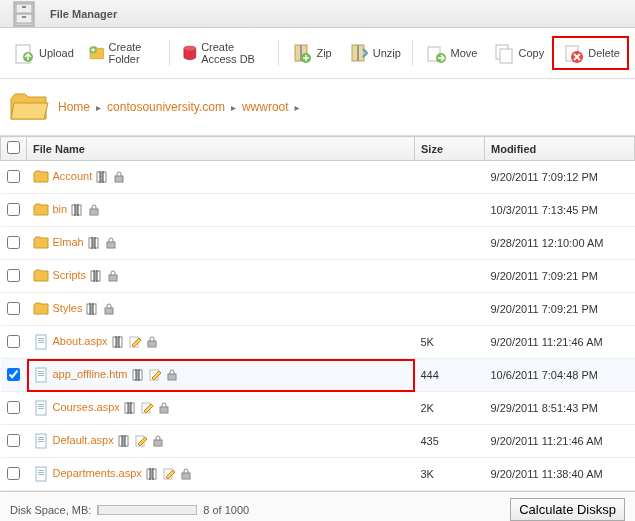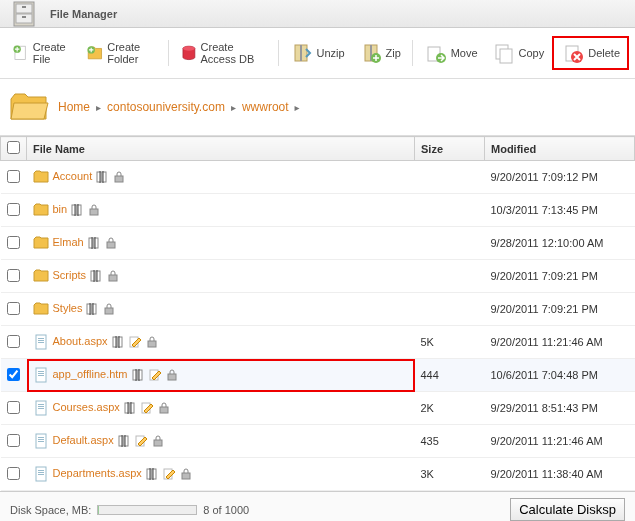--- a/index.html
+++ b/index.html
@@ -47,26 +47,26 @@
         <rect x="12" y="16" width="4" height="2" fill="#888"></rect>
       </svg>
   </span>
   <span class="header-title">File Manager</span>
 </div>
 
 <div class="toolbar">
   <div class="tbtn">
     <span class="tbtn-icon">
         <svg viewBox="0 0 24 24">
-          <rect x="4" y="3" width="14" height="18" fill="#fff" stroke="#bbb"></rect>
-          <circle cx="7" cy="7" r="5" fill="#7b5"></circle>
-          <path d="M7 4v6M4 7h6" stroke="#fff" stroke-width="1.5"></path>
-        </svg>
-      </span>
-    <span>Create File</span>
+          <rect x="4" y="4" width="14" height="18" fill="#fff" stroke="#bbb"></rect>
+          <circle cx="16" cy="16" r="5" fill="#7b5"></circle>
+          <path d="M16 13v6M13 16l3-3 3 3" stroke="#fff" fill="none" stroke-width="1.5"></path>
+        </svg>
+      </span>
+    <span>Upload</span>
   </div>
   <div class="tbtn">
     <span class="tbtn-icon">
         <svg viewBox="0 0 24 24">
           <path d="M3 7l3-3h5l2 2h8v14H3z" fill="#f3c14b" stroke="#c99a2e"></path>
           <circle cx="7" cy="8" r="5" fill="#7b5"></circle>
           <path d="M7 5v6M4 8h6" stroke="#fff" stroke-width="1.5"></path>
         </svg>
       </span>
     <span>Create Folder</span>
@@ -76,40 +76,40 @@
     <span class="tbtn-icon">
         <svg viewBox="0 0 24 24">
           <ellipse cx="12" cy="6" rx="8" ry="3" fill="#d34" stroke="#a23"></ellipse>
           <path d="M4 6v12c0 1.6 3.6 3 8 3s8-1.4 8-3V6" fill="#d34" stroke="#a23"></path>
           <ellipse cx="12" cy="6" rx="8" ry="3" fill="#e56"></ellipse>
         </svg>
       </span>
     <span>Create Access DB</span>
   </div>
   <div class="tbtn-sep"></div>
-  <div class="tbtn">
-    <span class="tbtn-icon">
-        <svg viewBox="0 0 24 24">
-          <rect x="6" y="4" width="12" height="16" fill="#e8d8a0" stroke="#b9a060"></rect>
-          <rect x="11" y="4" width="2" height="16" fill="#999"></rect>
-          <path d="M17 8l4 4-4 4" fill="none" stroke="#59b" stroke-width="2"></path>
-        </svg>
-      </span>
-    <span>Unzip</span>
-  </div>
   <div class="tbtn">
     <span class="tbtn-icon">
         <svg viewBox="0 0 24 24">
           <rect x="6" y="4" width="12" height="16" fill="#e8d8a0" stroke="#b9a060"></rect>
           <rect x="11" y="4" width="2" height="16" fill="#999"></rect>
           <circle cx="17" cy="17" r="5" fill="#7b5"></circle>
           <path d="M17 14v6M14 17h6" stroke="#fff" stroke-width="1.5"></path>
         </svg>
       </span>
     <span>Zip</span>
+  </div>
+  <div class="tbtn">
+    <span class="tbtn-icon">
+        <svg viewBox="0 0 24 24">
+          <rect x="6" y="4" width="12" height="16" fill="#e8d8a0" stroke="#b9a060"></rect>
+          <rect x="11" y="4" width="2" height="16" fill="#999"></rect>
+          <path d="M17 8l4 4-4 4" fill="none" stroke="#59b" stroke-width="2"></path>
+        </svg>
+      </span>
+    <span>Unzip</span>
   </div>
   <div class="tbtn-sep"></div>
   <div class="tbtn">
     <span class="tbtn-icon">
         <svg viewBox="0 0 24 24">
           <rect x="4" y="6" width="12" height="14" fill="#fff" stroke="#bbb"></rect>
           <circle cx="17" cy="17" r="5" fill="#7b5"></circle>
           <path d="M14 17h6M17 14l3 3-3 3" stroke="#fff" fill="none" stroke-width="1.5"></path>
         </svg>
       </span>

